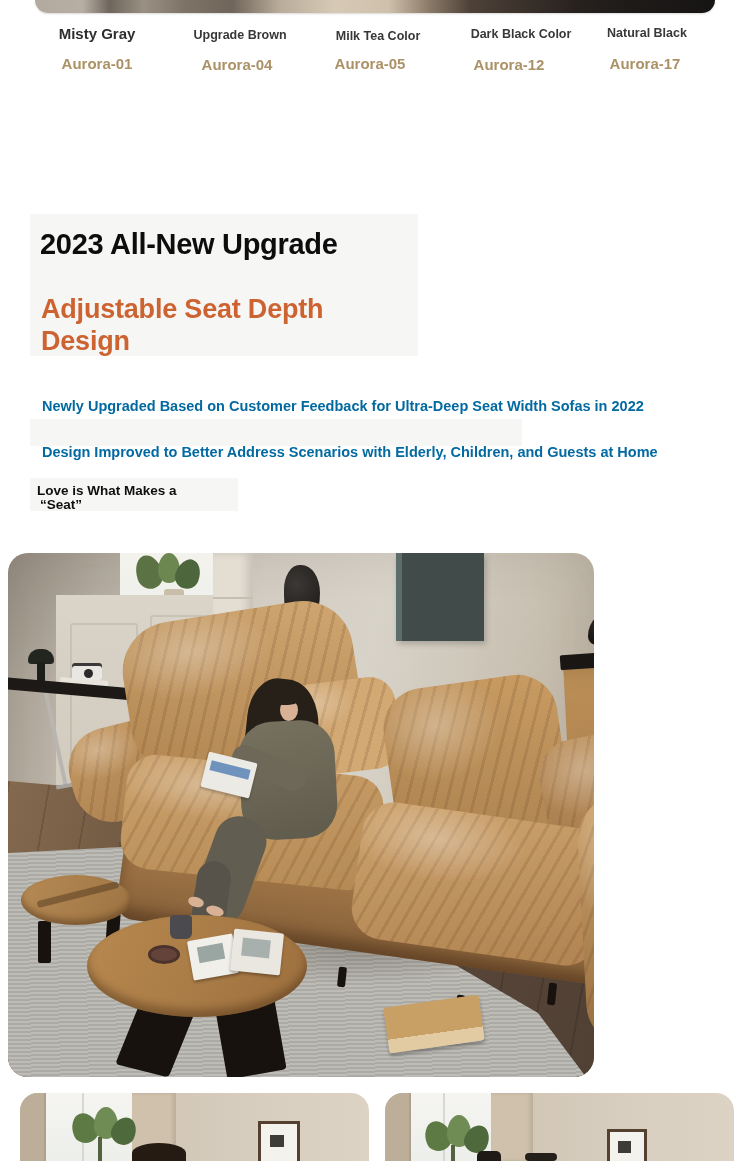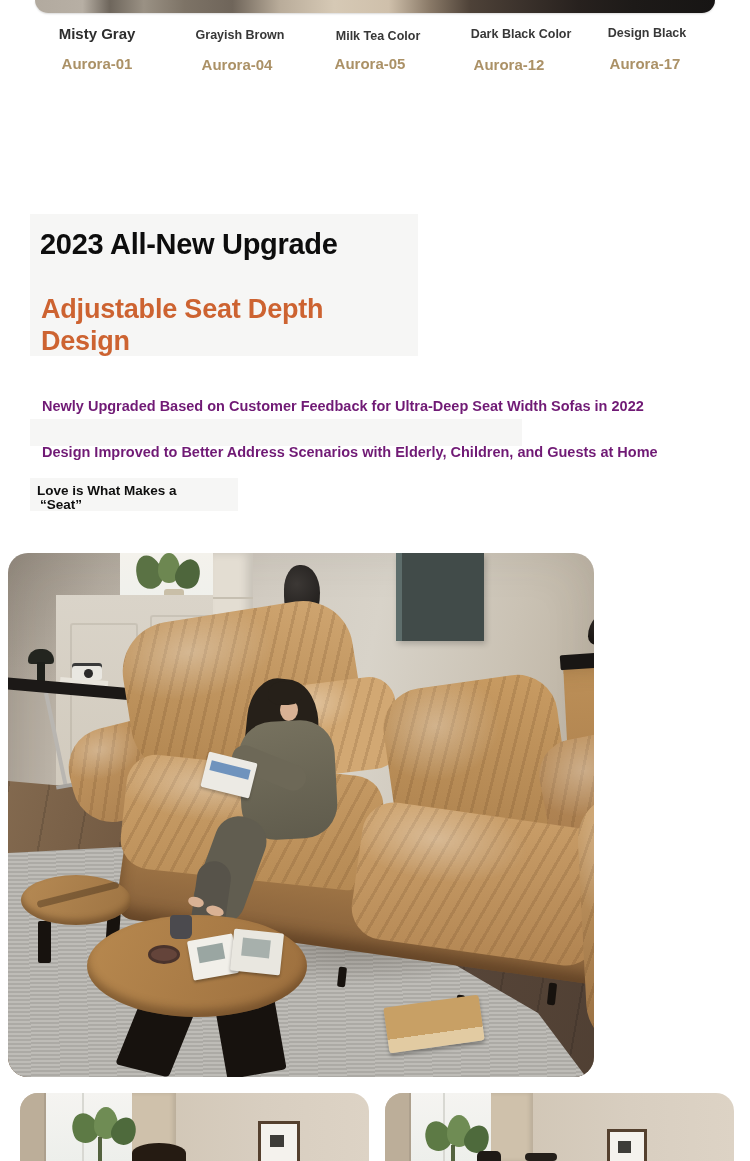--- a/index.html
+++ b/index.html
@@ -16,21 +16,21 @@
       #3a312b 72%,#27211e 80%,#1d1a18 88%,#171514 100%);
     box-shadow:0 1px 2px rgba(0,0,0,.15);}
   .sw-name{font-weight:700;color:#383838;font-size:12.5px;}
   .sw-name.big{font-size:15px;color:#2e2e2e;}
   .sw-code{font-weight:700;font-size:15px;color:#ab9166;}
 
   
   .ghost{background:#f6f6f5;}
   #title{left:40px;top:228px;font-size:29px;font-weight:800;color:#0d0d0d;letter-spacing:-.3px;}
   #subtitle{left:41px;top:293px;width:335px;font-size:27px;line-height:32px;font-weight:800;color:#cd6331;letter-spacing:-.2px;}
-  .bodyline{left:42px;font-size:14.5px;font-weight:700;color:#701a75;}
+  .bodyline{left:42px;font-size:14.5px;font-weight:700;color:#0369a1;}
   #tagline{left:37px;top:484px;font-size:13.5px;line-height:13.5px;font-weight:700;color:#0f0f0f;}
 
   
   #hero{left:8px;top:553px;width:586px;height:524px;border-radius:20px;overflow:hidden;
         background:linear-gradient(102deg,#a59c90 0%,#bdb5a9 14%,#d2ccc2 38%,#d8d3c9 55%,#cac2b4 75%,#b3a897 100%);
         box-shadow:inset 0 0 50px rgba(60,50,40,.12);}
   .cushion{border-radius:40px;}
   .cushion i{position:absolute;inset:0;border-radius:inherit;display:block;
     background:radial-gradient(60% 50% at 30% 22%,rgba(255,255,255,.30),rgba(255,255,255,0) 62%),
       repeating-linear-gradient(112deg,rgba(101,66,33,.17) 0 3px,rgba(255,255,255,0) 3px 13px);}
@@ -45,24 +45,24 @@
 
   .clockcell{display:inline-block;width:17px;height:14px;line-height:14px;text-align:center;
     background:#1b1a19;color:#efece6;font-size:9px;font-weight:700;border-radius:2px;}
 </style>
 </head>
 <body>
 
 <div class="abs" id="swatch-strip"></div>
 
 <div class="abs ctr sw-name big" style="left:97px;top:25px">Misty Gray</div>
-<div class="abs ctr sw-name" style="left:240px;top:28px">Grayish Brown</div>
+<div class="abs ctr sw-name" style="left:240px;top:28px">Upgrade Brown</div>
 <div class="abs ctr sw-name" style="left:378px;top:29px">Milk Tea Color</div>
 <div class="abs ctr sw-name" style="left:521px;top:27px">Dark Black Color</div>
-<div class="abs ctr sw-name" style="left:647px;top:26px">Design Black</div>
+<div class="abs ctr sw-name" style="left:647px;top:26px">Natural Black</div>
 
 <div class="abs ctr sw-code" style="left:97px;top:55px">Aurora-01</div>
 <div class="abs ctr sw-code" style="left:237px;top:56px">Aurora-04</div>
 <div class="abs ctr sw-code" style="left:370px;top:55px">Aurora-05</div>
 <div class="abs ctr sw-code" style="left:509px;top:56px">Aurora-12</div>
 <div class="abs ctr sw-code" style="left:645px;top:55px">Aurora-17</div>
 
 <div class="abs ghost" style="left:30px;top:214px;width:388px;height:142px"></div>
 <div class="abs ghost" style="left:30px;top:419px;width:492px;height:27px"></div>
 <div class="abs ghost" style="left:30px;top:478px;width:208px;height:33px"></div>

